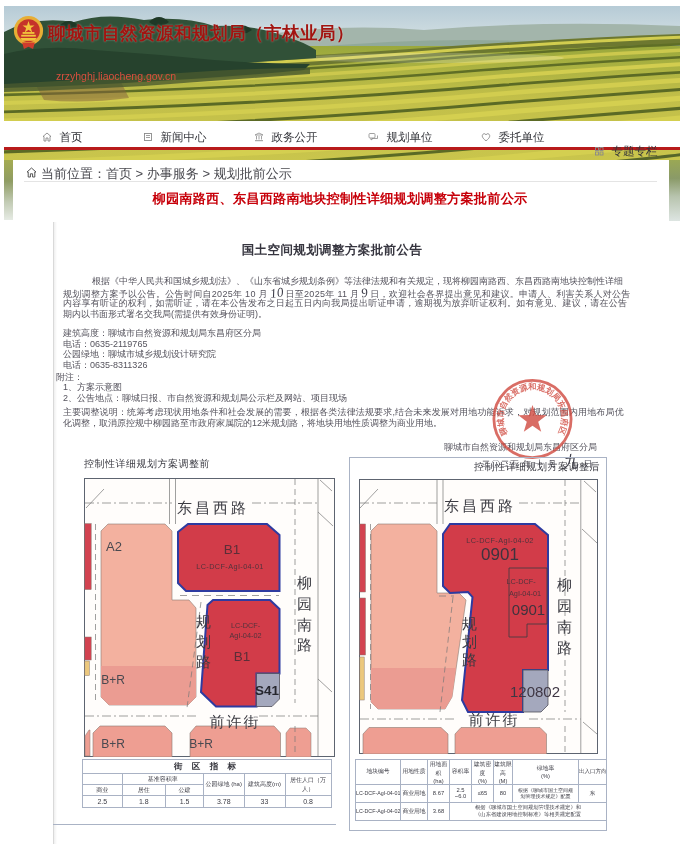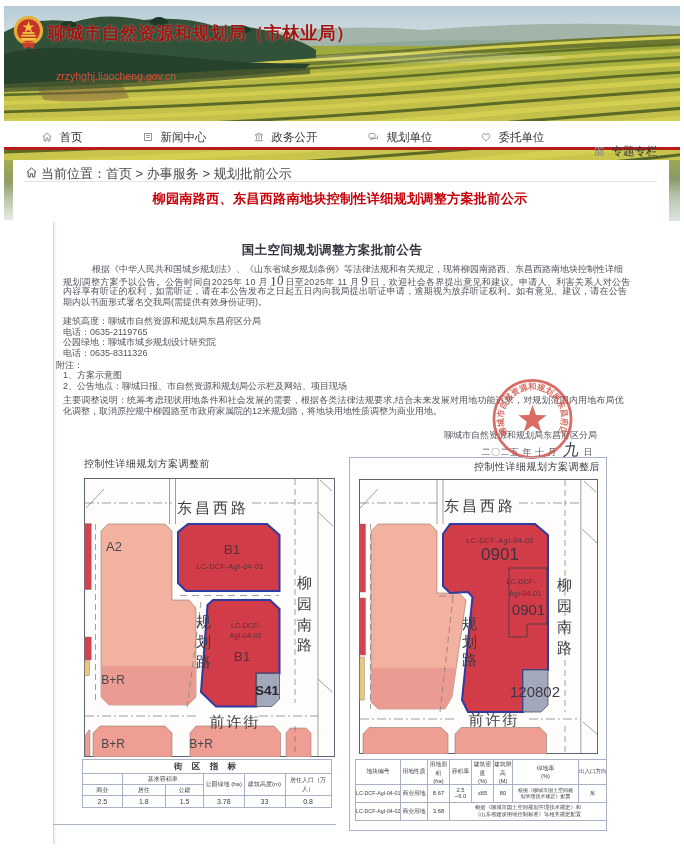--- a/index.html
+++ b/index.html
@@ -1,18 +1,18 @@
 <!DOCTYPE html>
 <html><head>
 <meta charset="utf-8">
 <style>
 html,body{margin:0;padding:0;}
 body{width:684px;height:860px;background:#ffffff;font-family:"Liberation Sans",sans-serif;position:relative;overflow:hidden;}
 .abs{position:absolute;}
-.ln{position:absolute;white-space:nowrap;font-size:9px;color:#55535d;line-height:13px;height:13px;letter-spacing:0;}
+.ln{position:absolute;white-space:nowrap;font-size:9px;color:#55535d;line-height:13px;height:13px;letter-spacing:0;margin-top:12px;}
 .hw{font-family:"Liberation Serif",serif;font-style:italic;font-size:13px;color:#3c3c48;display:inline-block;transform:rotate(-8deg);}
 table{border-collapse:collapse;table-layout:fixed;}
 td{border:1px solid #a9b2c4;text-align:center;vertical-align:middle;padding:0;color:#3b3b44;overflow:hidden;}
 </style>
 </head>
 <body>
 
 <div class="abs" style="left:4px;top:6px;width:676px;height:154px;overflow:hidden;">
 <svg width="676" height="154" viewBox="0 0 676 154">
 <defs>

